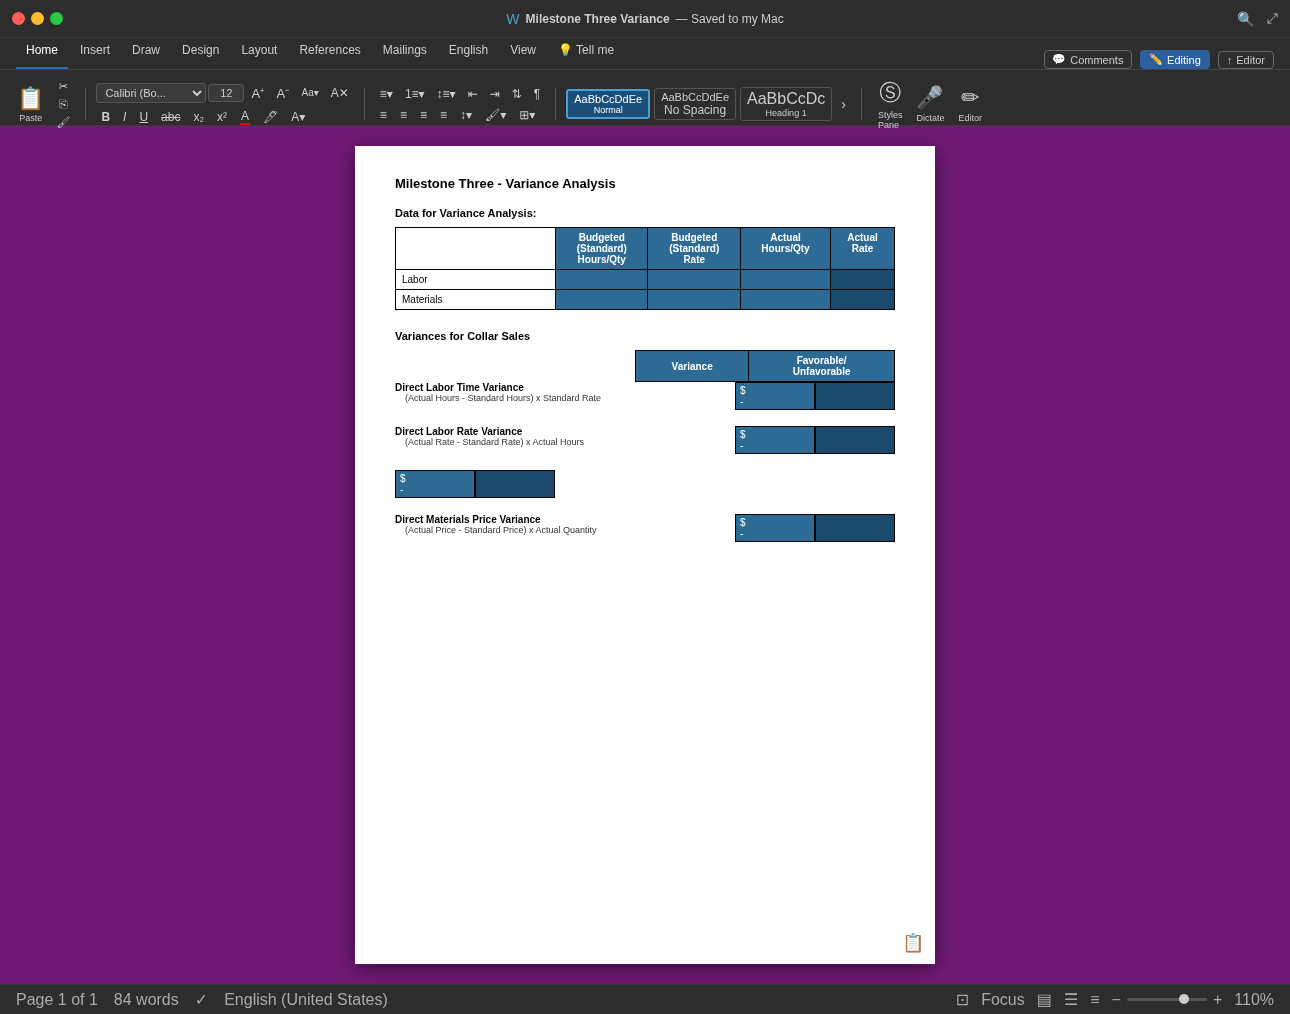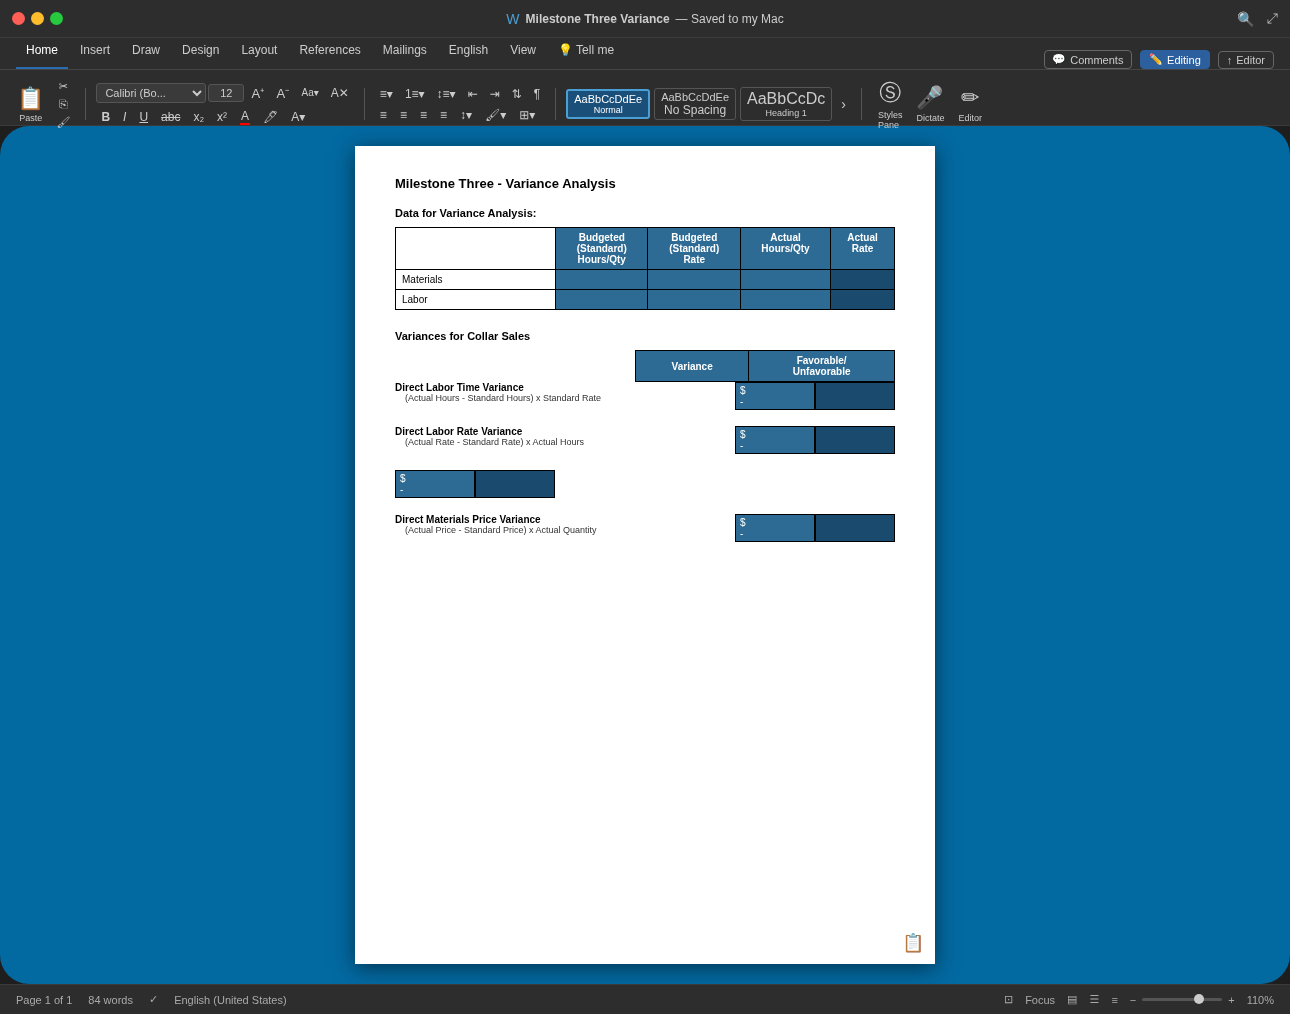--- a/index.html
+++ b/index.html
@@ -221,27 +221,26 @@
       display: flex;
       flex-direction: column;
       align-items: center;
       gap: 2px;
       font-size: 9px;
     }
     .large-btn .icon { font-size: 22px; }
 
     
     .main-area {
-      background: #0369a1;
+      background: #701a75;
       height: calc(1014px - 38px - 32px - 56px - 30px);
       display: flex;
       justify-content: center;
       padding: 20px;
       overflow-y: auto;
-      border-radius: 29px;
     }
 
     
     .doc-page {
       background: #ffffff;
       color: #000;
       width: 580px;
       min-height: 700px;
       padding: 30px 40px;
       box-shadow: 0 4px 20px rgba(0,0,0,0.5);
@@ -356,21 +355,21 @@
 
     
     .status-bar {
       background: #2d2d2d;
       height: 30px;
       display: flex;
       align-items: center;
       padding: 0 16px;
       gap: 16px;
       border-top: 1px solid #3a3a3a;
-      font-size: 11px;
+      font-size: 16px;
       color: #aaa;
     }
     .status-bar-right {
       margin-left: auto;
       display: flex;
       align-items: center;
       gap: 12px;
     }
     .zoom-slider {
       display: flex;
@@ -566,28 +565,28 @@
         <tr>
           <th style="background:#fff;color:#000;width:160px;"></th>
           <th>Budgeted<br>(Standard)<br>Hours/Qty</th>
           <th>Budgeted<br>(Standard)<br>Rate</th>
           <th>Actual<br>Hours/Qty</th>
           <th>Actual<br>Rate</th>
         </tr>
       </thead>
       <tbody>
         <tr>
-          <td class="row-label">Materials</td>
+          <td class="row-label">Labor</td>
           <td class="input-cell">&nbsp;</td>
           <td class="input-cell">&nbsp;</td>
           <td class="input-cell">&nbsp;</td>
           <td class="input-cell-dark">&nbsp;</td>
         </tr>
         <tr>
-          <td class="row-label">Labor</td>
+          <td class="row-label">Materials</td>
           <td class="input-cell">&nbsp;</td>
           <td class="input-cell">&nbsp;</td>
           <td class="input-cell">&nbsp;</td>
           <td class="input-cell-dark">&nbsp;</td>
         </tr>
       </tbody>
     </table>
 
     <div class="variance-section">
       <div class="variance-section-title">Variances for Collar Sales</div>

